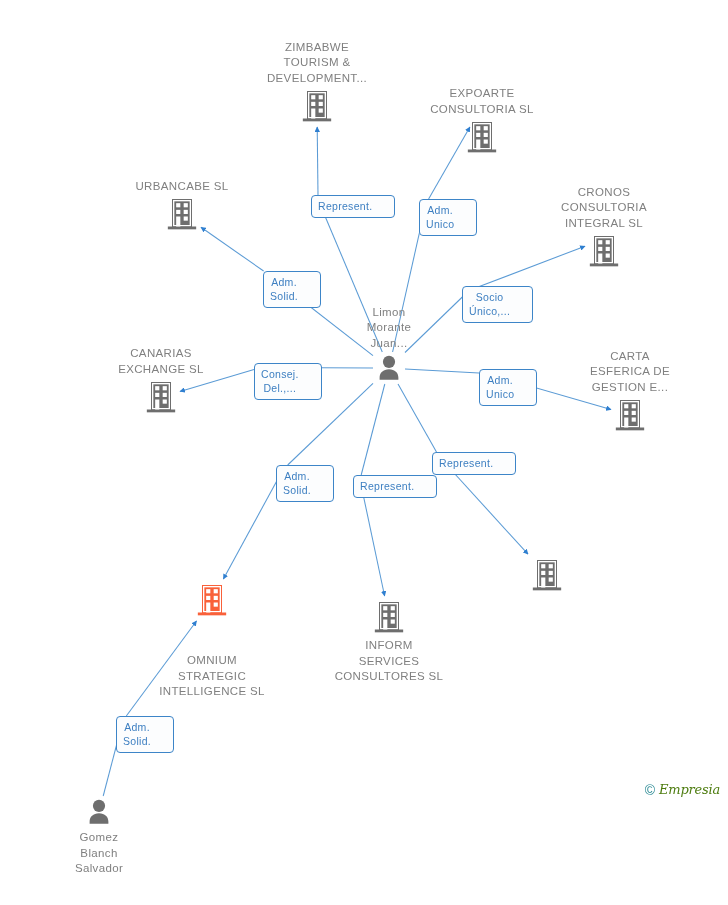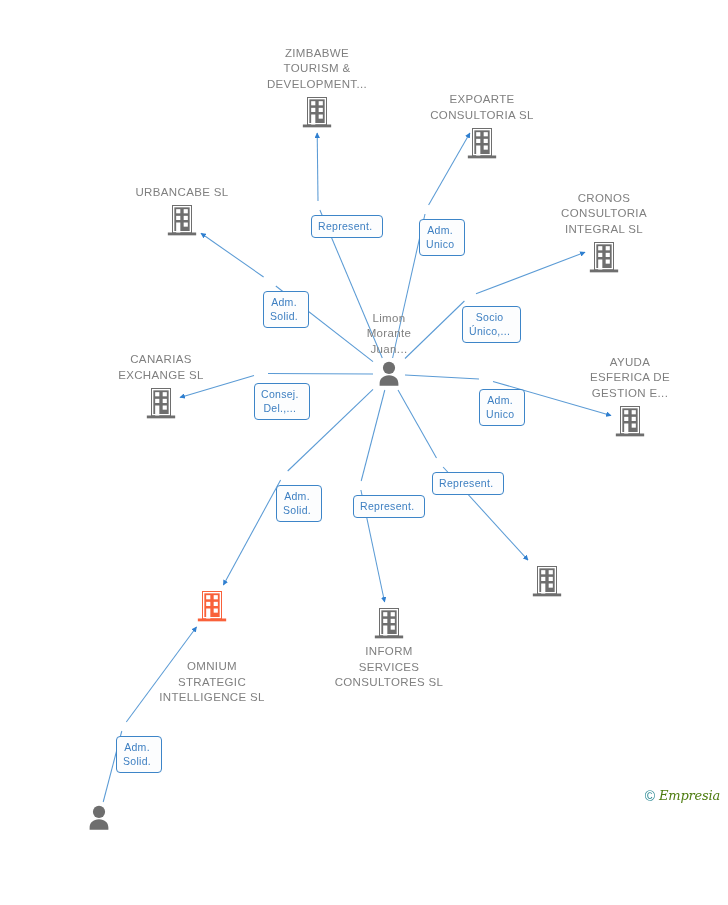--- a/index.html
+++ b/index.html
@@ -9,21 +9,21 @@
   }
   body {
     width: 728px;
     height: 905px;
     position: relative;
     overflow: hidden;
     font-family: "Liberation Sans", sans-serif;
   }
   #graph {
     position: absolute;
-    left: 0; top: 12px;
+    left: 0; top: 6px;
     width: 728px;
     height: 797px;
   }
   #edges {
     position: absolute;
     left: 0; top: 0;
     width: 728px;
     height: 905px;
     pointer-events: none;
   }
@@ -53,23 +53,22 @@
     position: absolute;
     box-sizing: border-box;
     border: 1px solid #3d85c8;
     border-radius: 4px;
     background: #fcfdfe;
     color: #3d7fc1;
     font-size: 10.5px;
     line-height: 14px;
     letter-spacing: 0.3px;
     text-align: center;
-    padding: 3px 10px 4px 6px;
+    padding: 3px 22px 4px 6px;
     white-space: pre-line;
-    margin-top: 14px;
   }
   .watermark {
     position: absolute;
     right: 8px;
     bottom: 6px;
     display: flex;
     align-items: center;
     gap: 4px;
     font-size: 13px;
   }
@@ -187,21 +186,21 @@
             <rect x="1" y="35" width="34" height="3.4" fill="#6e6e6e"></rect>
             <g fill="#ffffff">
               <rect x="11" y="7" width="5" height="5"></rect>
               <rect x="20" y="7" width="5" height="5"></rect>
               <rect x="11" y="15" width="5" height="5"></rect>
               <rect x="20" y="15" width="5" height="5"></rect>
               <rect x="11" y="23" width="5" height="12"></rect>
               <rect x="20" y="23" width="5" height="5"></rect>
             </g>
           </svg></span></div>
-      <div class="node company label-above" style="left: 630px; top: 342.5px;"><span class="caption">AYUDA
+      <div class="node company label-above" style="left: 630px; top: 342.5px;"><span class="caption">CARTA
 ESFERICA DE
 GESTION E...</span><span class="glyph"><svg width="30" height="34" viewBox="0 0 36 40" aria-hidden="true">
             <rect x="6" y="2" width="24" height="34" fill="#6e6e6e"></rect>
             <rect x="8" y="4" width="20" height="30" fill="none" stroke="#ffffff" stroke-width="1.6"></rect>
             <rect x="1" y="35" width="34" height="3.4" fill="#6e6e6e"></rect>
             <g fill="#ffffff">
               <rect x="11" y="7" width="5" height="5"></rect>
               <rect x="20" y="7" width="5" height="5"></rect>
               <rect x="11" y="15" width="5" height="5"></rect>
               <rect x="20" y="15" width="5" height="5"></rect>
@@ -254,21 +253,23 @@
               <rect x="20" y="15" width="5" height="5"></rect>
               <rect x="11" y="23" width="5" height="12"></rect>
               <rect x="20" y="23" width="5" height="5"></rect>
             </g>
           </svg></span><span class="caption">OMNIUM
 STRATEGIC
 INTELLIGENCE SL</span></div>
       <div class="node person label-below" style="left: 99px; top: 792px;"><span class="glyph"><svg width="28" height="28" viewBox="0 0 34 34" aria-hidden="true">
             <circle cx="17" cy="9.5" r="7.4" fill="#6e6e6e"></circle>
             <path d="M17 18.6c-7.1 0-11.4 4.3-11.4 10.2 0 1.3 0 2.4 0 2.4h22.8s0-1.1 0-2.4c0-5.9-4.3-10.2-11.4-10.2z" fill="#6e6e6e"></path>
-          </svg></span></div>
+          </svg></span><span class="caption">Gomez
+Blanch
+Salvador</span></div>
     </div>
   <div id="edge-labels">
       <div class="edge-label" style="left: 311px; top: 189px;">Represent.</div>
       <div class="edge-label" style="left: 419px; top: 193px;">Adm.
 Unico</div>
       <div class="edge-label" style="left: 462px; top: 280px;">Socio
 Único,...</div>
       <div class="edge-label" style="left: 263px; top: 265px;">Adm.
 Solid.</div>
       <div class="edge-label" style="left: 254px; top: 357px;">Consej.

